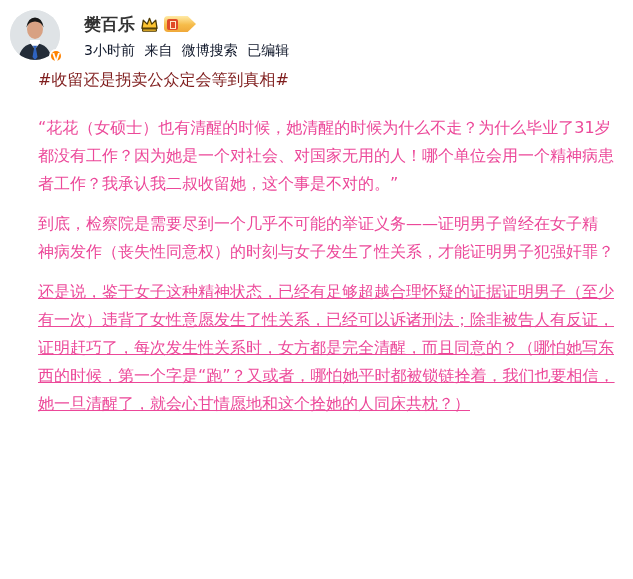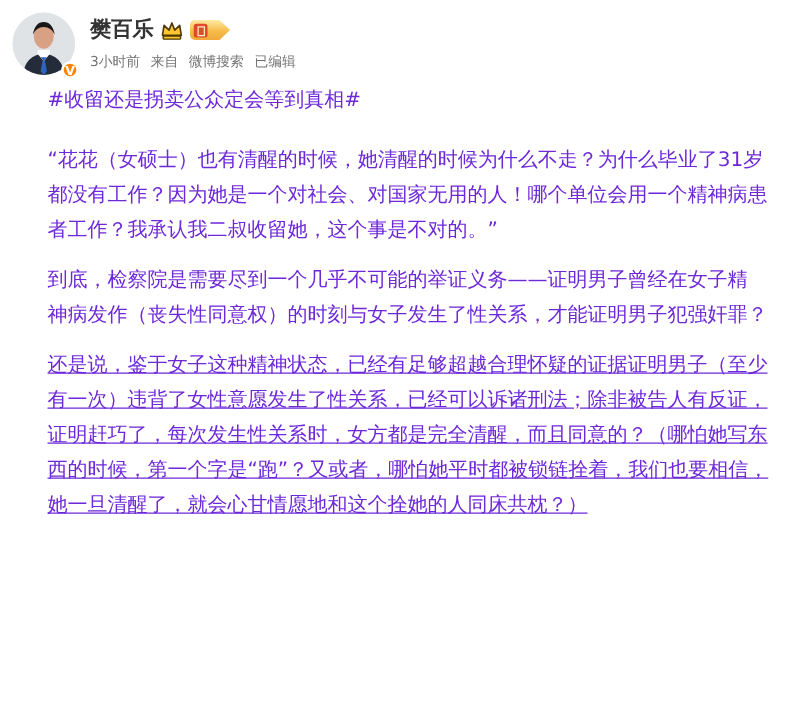--- a/index.html
+++ b/index.html
@@ -19,51 +19,51 @@
     overflow: hidden; background: #dfe3e6;
   }
   .avatar svg { display: block; width: 50px; height: 50px; }
   .v-badge {
     position: absolute; right: -3px; bottom: -3px;
     width: 14px; height: 14px; border-radius: 50%;
     background: #ff8200; border: 2px solid #ffffff;
     color: #fff; font-size: 10px; font-weight: 700; line-height: 14px;
     text-align: center;
   }
-  .header-text { margin-left: 12px; padding-top: 3px; }
+  .header-text { margin-left: 24px; padding-top: 3px; }
   .name-row { display: flex; align-items: center; gap: 5px; }
   .username { font-size: 17px; font-weight: 700; color: #333; line-height: 22px; cursor: pointer; }
   .crown-icon svg { display: block; width: 19px; height: 17px; }
   .vip-badge {
     position: relative; height: 16px; width: 32px;
     background: linear-gradient(180deg, #ffeaa6 0%, #f6bc4a 55%, #f0a93a 100%);
     border-radius: 4px 2px 2px 4px;
     clip-path: polygon(0 0, 74% 0, 100% 50%, 74% 100%, 0 100%);
     cursor: pointer;
   }
   .vip-badge .vip-square {
     position: absolute; left: 3px; top: 2.5px;
     width: 11px; height: 11px; border-radius: 2px;
     background: #e04a28;
   }
   .vip-badge .vip-square::after {
     content: ""; position: absolute; left: 3px; top: 2px;
     width: 4px; height: 6px; border: 1px solid #ffe9c9;
   }
-  .meta { margin-top: 6px; font-size: 11px; color: #737373; line-height: 18px; }
+  .meta { margin-top: 6px; font-size: 14px; color: #0f172a; line-height: 18px; }
   .meta span { margin-right: 5px; }
   .meta .source-link { cursor: pointer; }
 
   
   .content { padding: 6px 16px 0 38px; font-size: 16px; line-height: 28px; }
   .hashtag {
-    color: #6d28d9; margin-bottom: 20px; cursor: pointer;
+    color: #7f1d1d; margin-bottom: 20px; cursor: pointer;
     white-space: pre-line;
   }
-  .para { color: #6d28d9; margin-bottom: 12px; white-space: pre-line; }
+  .para { color: #ec4899; margin-bottom: 12px; white-space: pre-line; }
   .para:last-child { margin-bottom: 0; text-decoration: underline; }
 </style>
 </head>
 <body>
 
 <div class="post">
 
   <div class="header">
     <div class="avatar-wrap">
       <div class="avatar">

